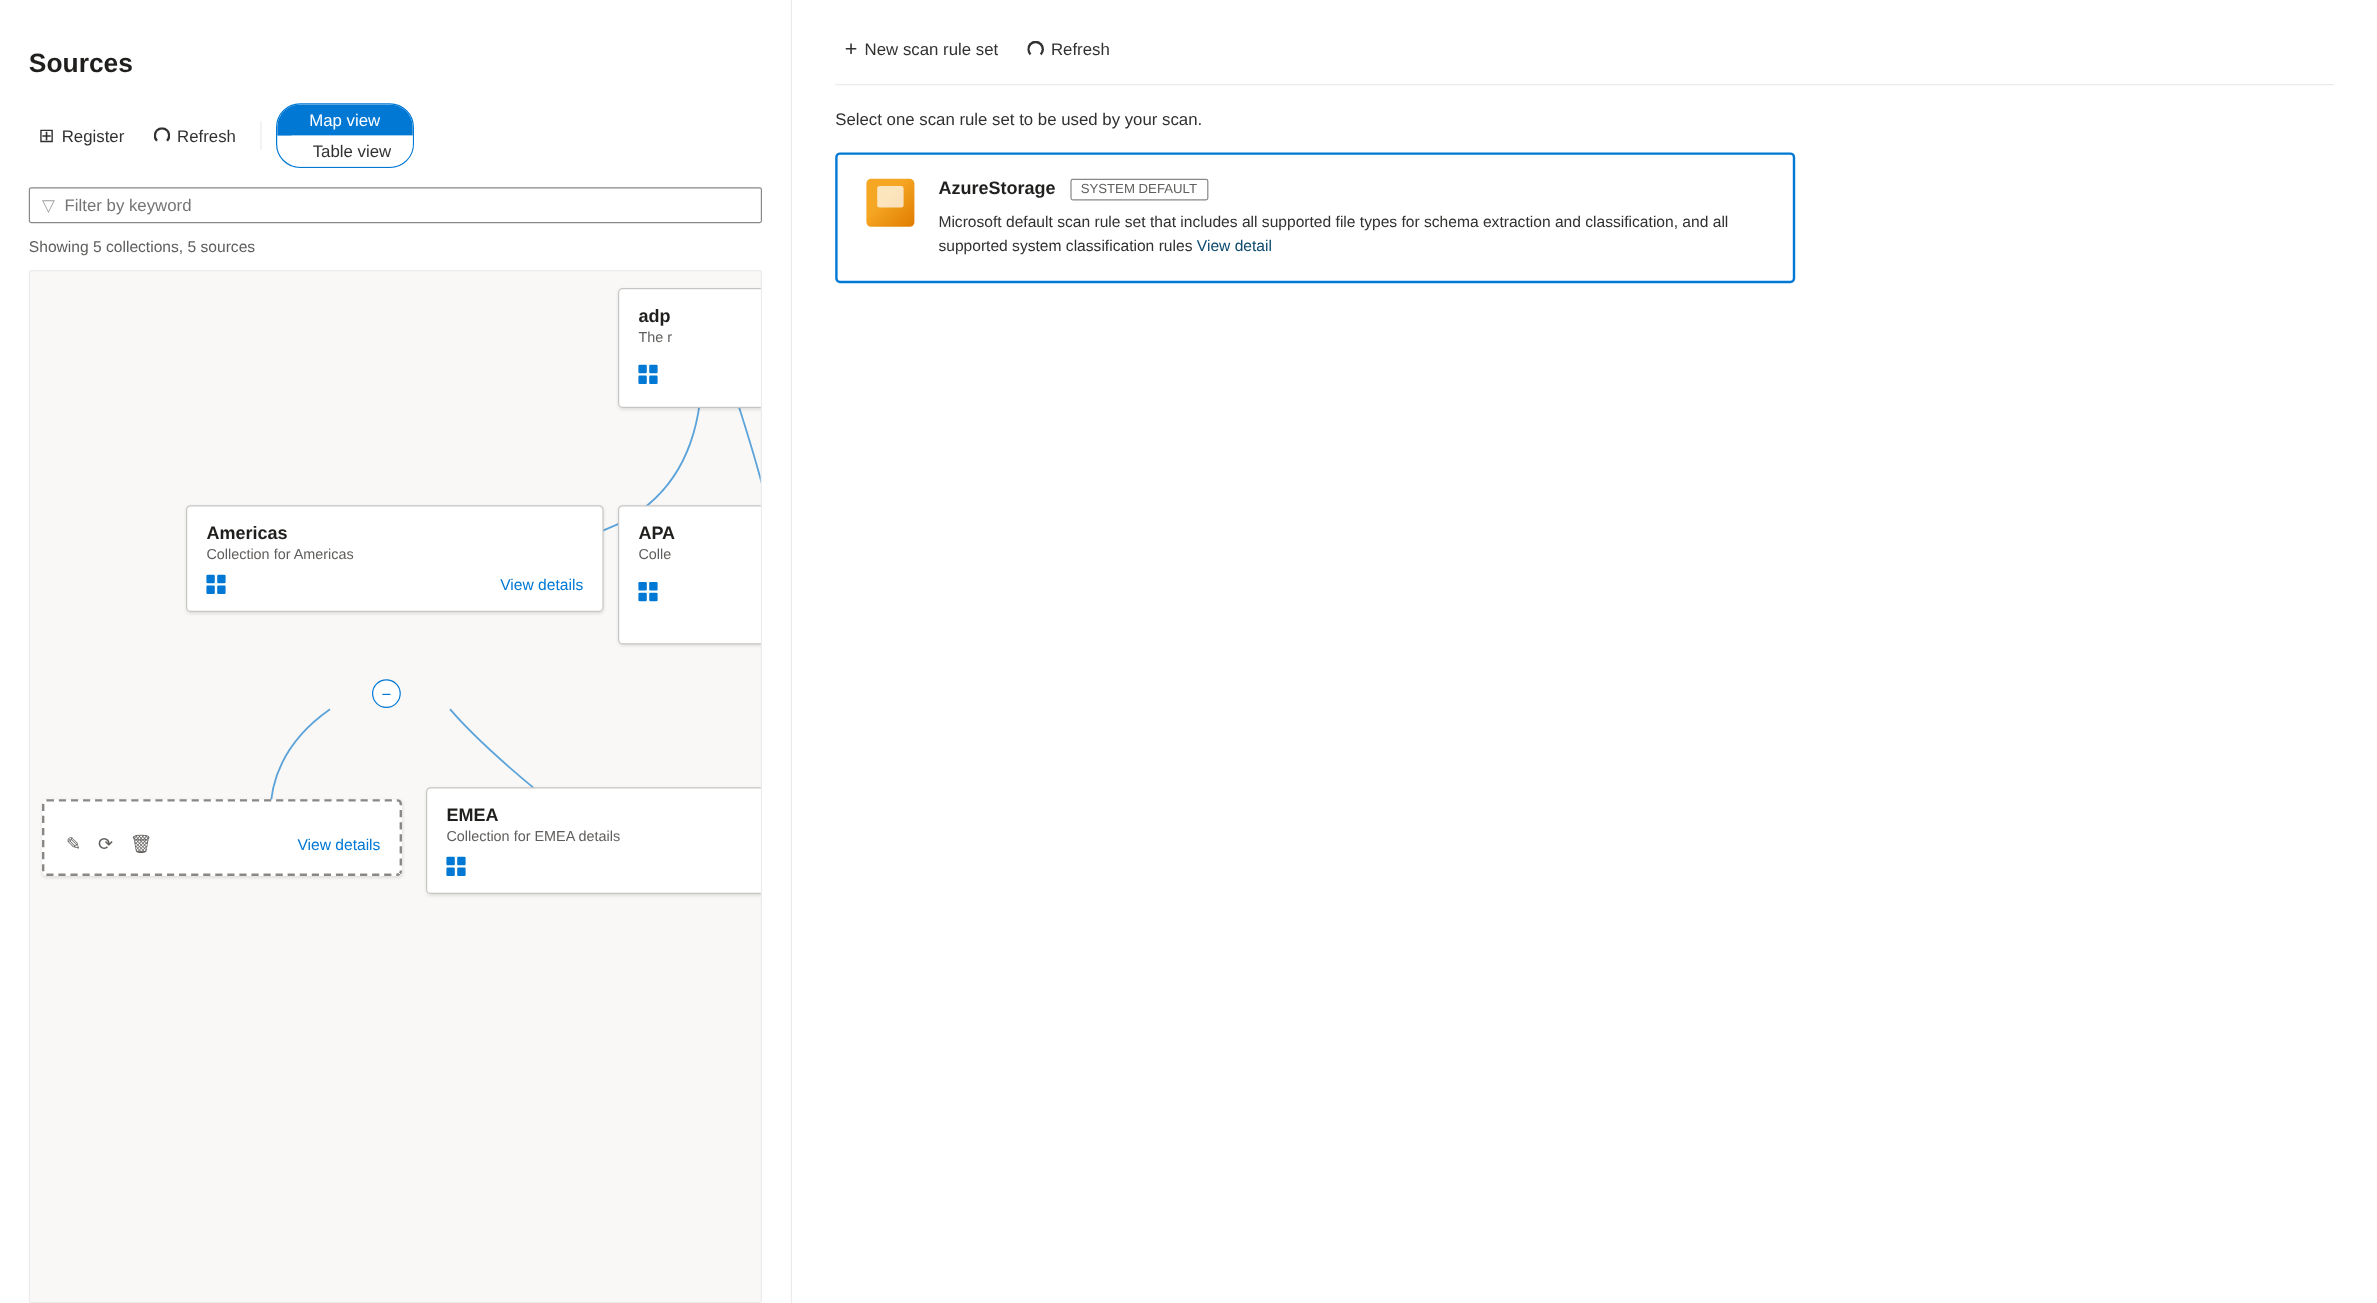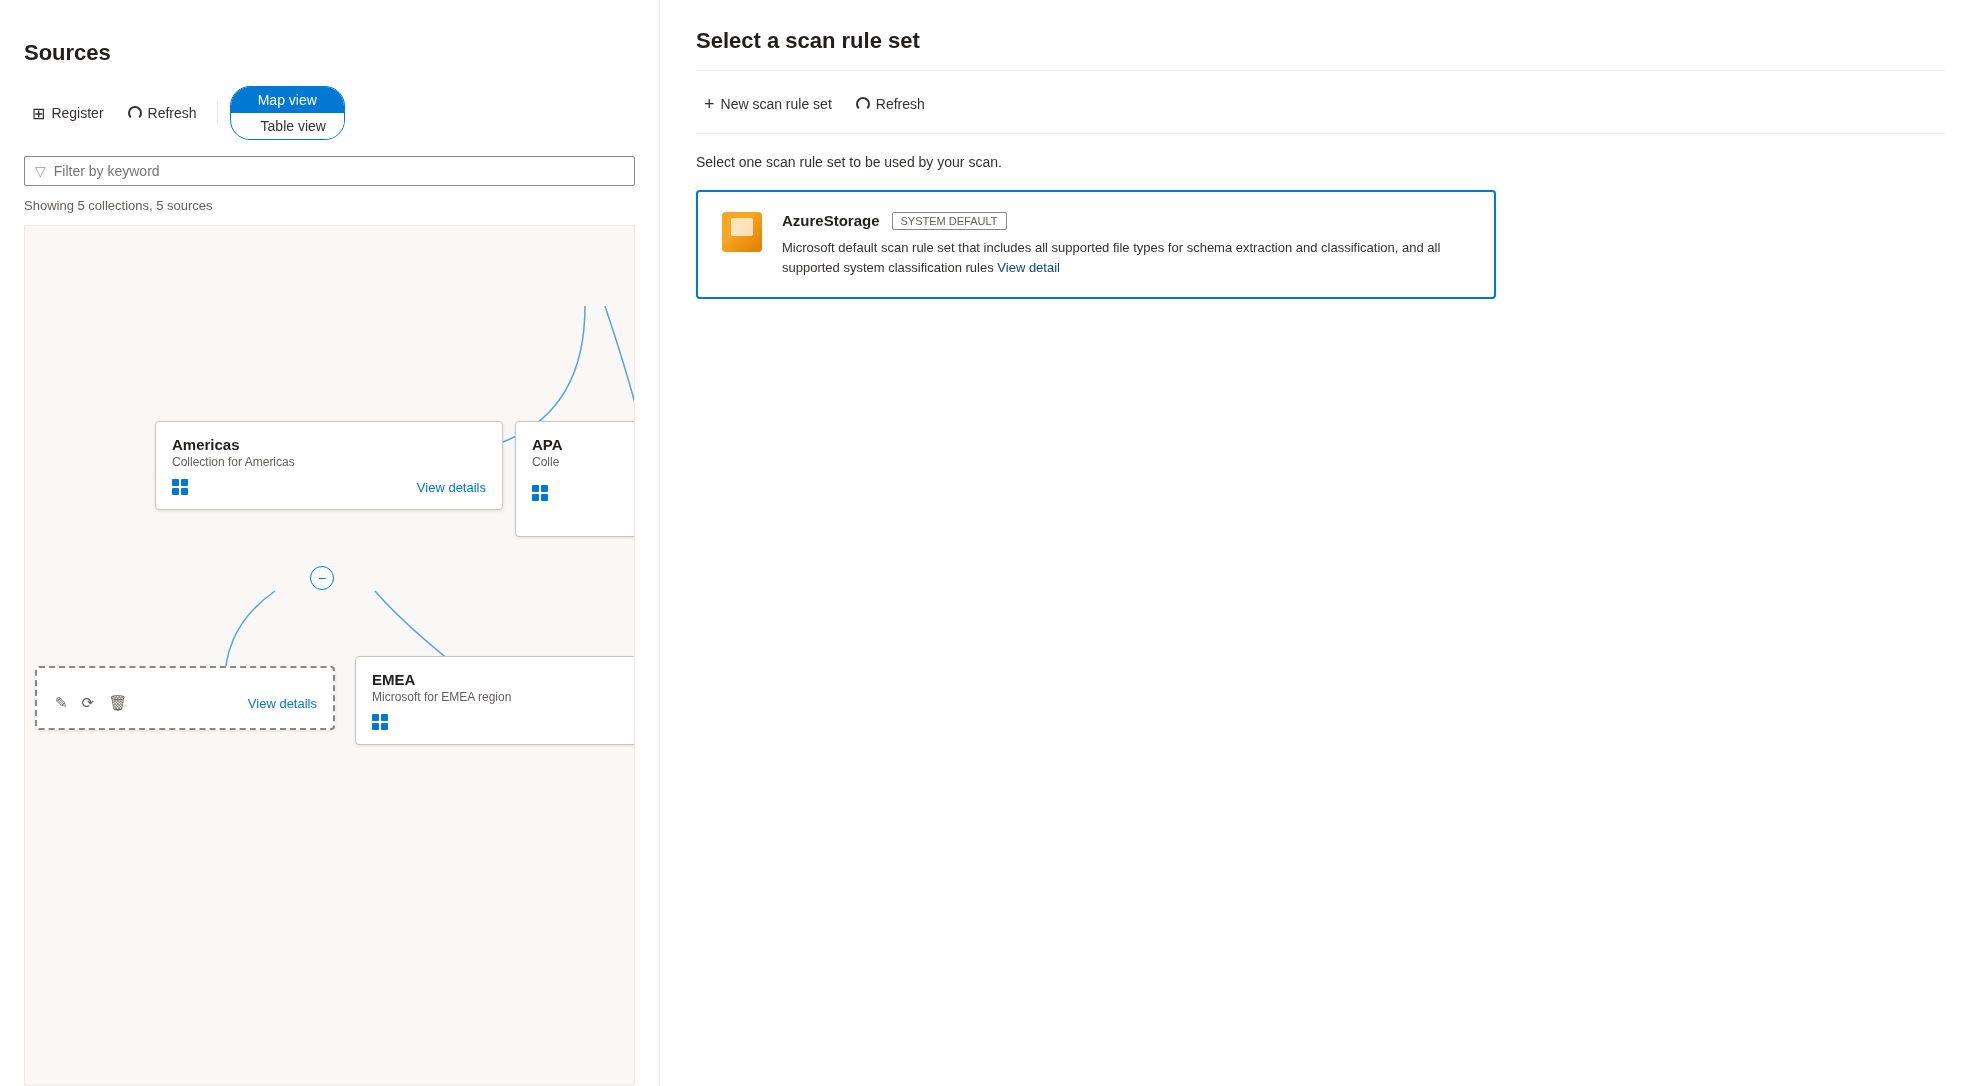--- a/index.html
+++ b/index.html
@@ -407,20 +407,32 @@
       <path d="M 250 365 Q 200 400 200 455" stroke="#5ba3d9" stroke-width="1.5" fill="none" marker-end="url(#arrow)"></path>
 
       <path d="M 350 365 Q 380 400 450 455" stroke="#5ba3d9" stroke-width="1.5" fill="none" marker-end="url(#arrow)"></path>
       <defs>
         <marker id="arrow" markerWidth="8" markerHeight="8" refX="6" refY="3" orient="auto">
           <path d="M0,0 L0,6 L8,3 z" fill="#5ba3d9"></path>
         </marker>
       </defs>
     </svg>
 
+    <div class="map-node-partial" style="top:14px;left:490px;width:160px;height:100px;">
+      <div class="map-node-title">adp</div>
+      <div class="map-node-subtitle">The r</div>
+      <div style="margin-top:10px;">
+        <span class="grid-icon">
+          <span></span>
+            <span></span>
+            <span></span>
+            <span></span>
+        </span>
+      </div>
+    </div>
 
     <div class="map-node" style="top:195px;left:130px;width:348px;">
       <div class="map-node-title">Americas</div>
       <div class="map-node-subtitle">Collection for Americas</div>
       <div class="map-node-footer">
         <span class="grid-icon">
           <span></span>
             <span></span>
             <span></span>
             <span></span>
@@ -452,35 +464,34 @@
           <button class="node-icon-btn" title="Edit">✎</button>
           <button class="node-icon-btn" title="Scan">⟳</button>
           <button class="node-icon-btn" title="Delete">🗑</button>
         </div>
         <a class="node-link">View details</a>
       </div>
     </div>
 
     <div class="map-node" style="top:430px;left:330px;width:290px;">
       <div class="map-node-title">EMEA</div>
-      <div class="map-node-subtitle">Microsoft for EMEA region</div>
+      <div class="map-node-subtitle">Collection for EMEA details</div>
       <div class="map-node-footer">
         <span class="grid-icon">
           <span></span>
             <span></span>
             <span></span>
             <span></span>
         </span>
       </div>
     </div>
   </div>
 </div>
 
 <div class="right-panel">
-  <h2 class="right-title">Select a scan rule set</h2>
 
   <div class="right-toolbar">
     <button class="right-toolbar-btn">
       <span style="font-size:18px;font-weight:300;line-height:1;">+</span>
       <span>New scan rule set</span>
     </button>
     <button class="right-toolbar-btn">
       <span style="display:inline-block;width:14px;height:14px;border:2px solid #323130;border-radius:50%;border-bottom-color:transparent;"></span>
       <span>Refresh</span>
     </button>

